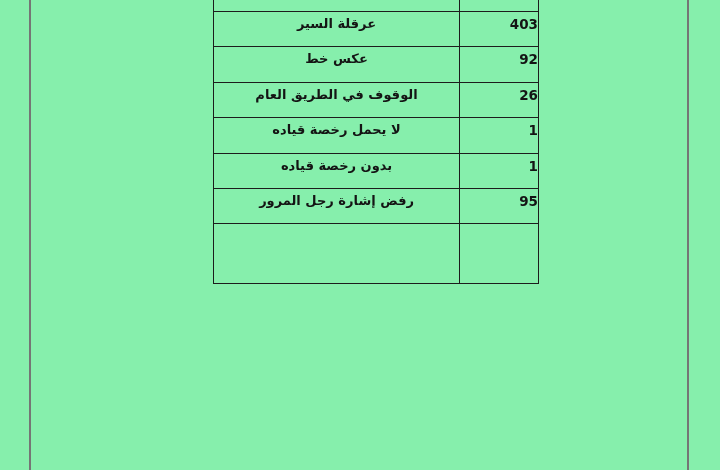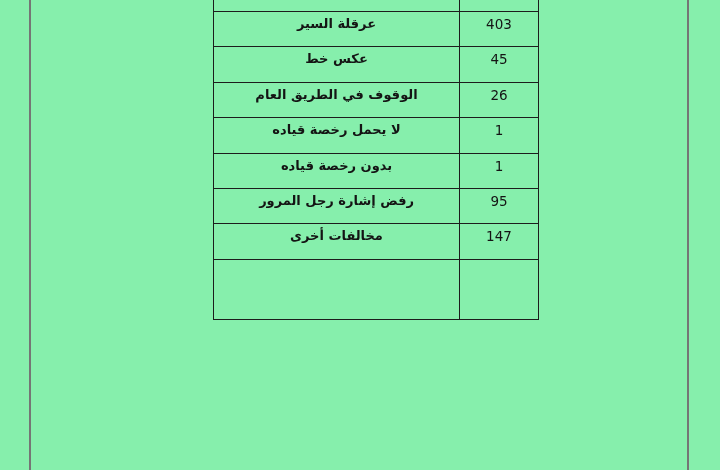--- a/index.html
+++ b/index.html
@@ -56,23 +56,24 @@
     font-size: 13px;
     font-weight: bold;
     color: #141414;
     line-height: 1.1;
     white-space: nowrap;
   }
   .count-text {
     display: block;
     padding-top: 5px;
     font-size: 13.5px;
-    font-weight: normal;
+    font-weight: bold;
     color: #141414;
     line-height: 1.1;
+    text-align: right;
   }
 </style>
 </head>
 <body>
 
 <div class="page">
   <div class="vrule left"></div>
   <div class="vrule right"></div>
 
   <div class="table-wrap">
@@ -91,21 +92,21 @@
       <span class="count-text">403</span>
     </td>
   </tr>
 
 
   <tr class="data-row">
     <td class="c-label">
       <span class="label-text">عكس خط</span>
     </td>
     <td class="c-count">
-      <span class="count-text">45</span>
+      <span class="count-text">92</span>
     </td>
   </tr>
 
   <tr class="data-row">
     <td class="c-label">
       <span class="label-text">الوقوف في الطريق العام</span>
     </td>
     <td class="c-count">
       <span class="count-text">26</span>
     </td>
@@ -135,28 +136,20 @@
     <td class="c-label">
       <span class="label-text">رفض إشارة رجل المرور</span>
     </td>
     <td class="c-count">
       <span class="count-text">95</span>
     </td>
   </tr>
 
 
 
-  <tr class="data-row">
-    <td class="c-label">
-      <span class="label-text">مخالفات أخرى</span>
-    </td>
-    <td class="c-count">
-      <span class="count-text">147</span>
-    </td>
-  </tr>
 <tr class="empty-bottom" id="empty-bottom-row">
           <td class="c-label"></td>
           <td class="c-count"></td>
         </tr>
       </tbody>
     </table>
   </div>
 </div>
 
 </body></html>

